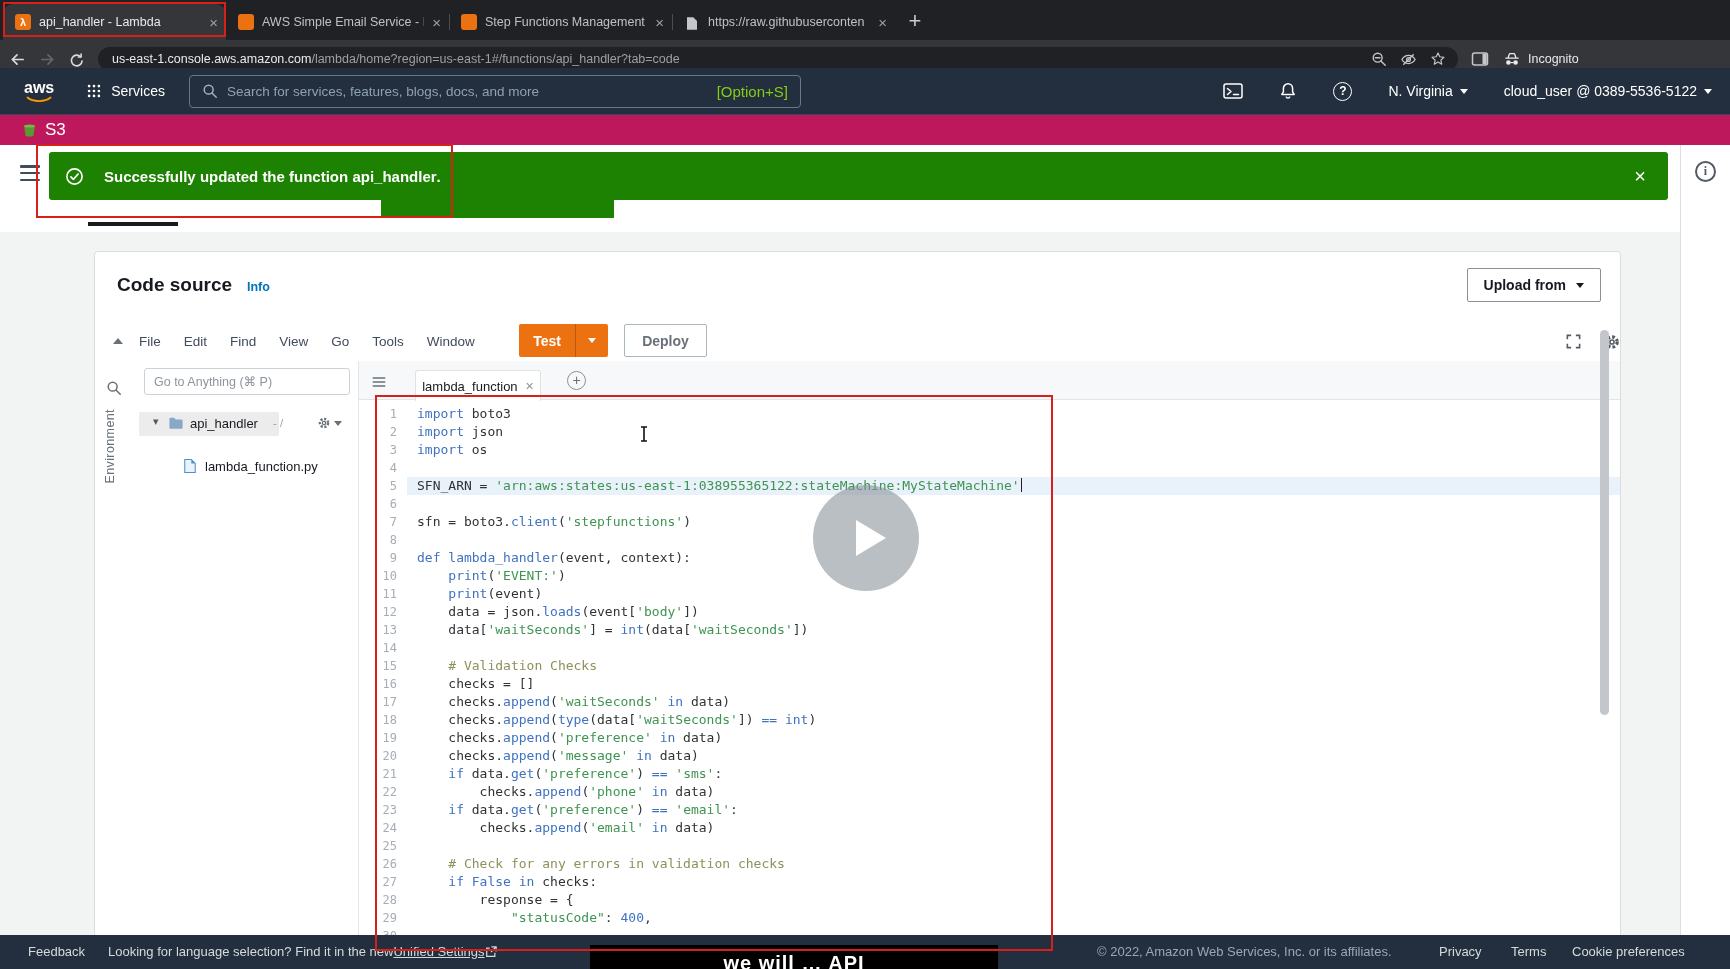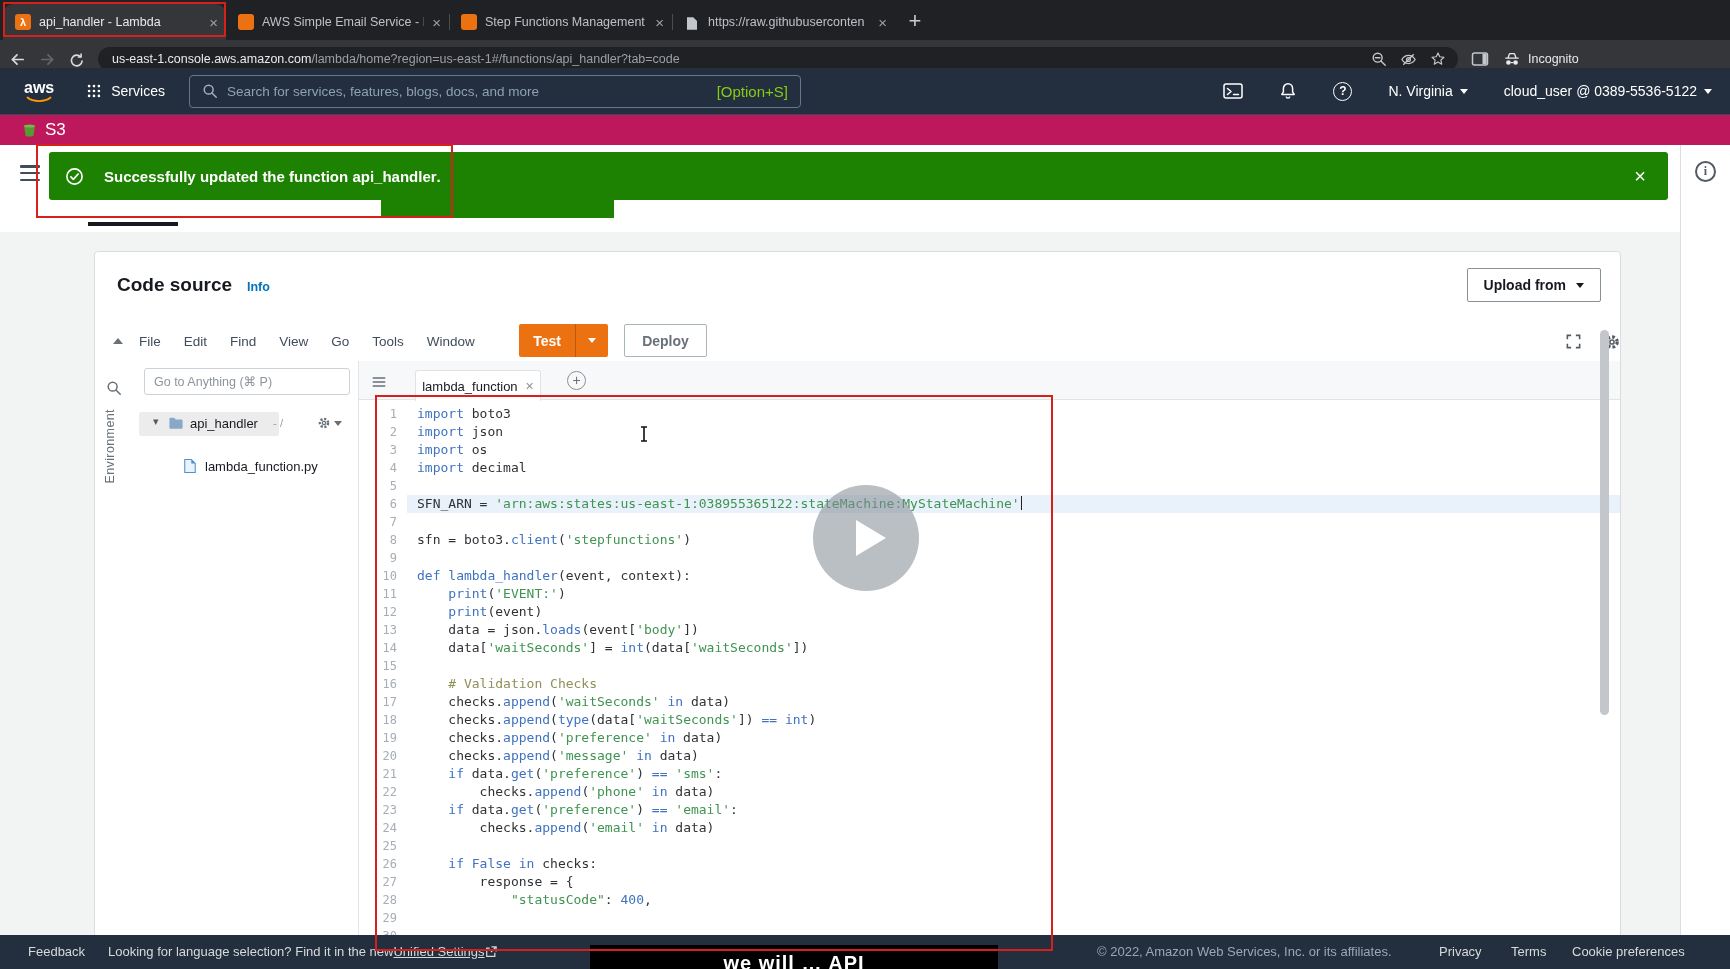--- a/index.html
+++ b/index.html
@@ -466,42 +466,43 @@
             <div class="gut-num">26</div>
             <div class="gut-num">27</div>
             <div class="gut-num">28</div>
             <div class="gut-num">29</div>
             <div class="gut-num">30</div>
           </div>
         <div class="codecol">
             <div class="code-line"><span class="tok-k">import</span><span class="tok-t"> boto3</span></div>
             <div class="code-line"><span class="tok-k">import</span><span class="tok-t"> json</span></div>
             <div class="code-line"><span class="tok-k">import</span><span class="tok-t"> os</span></div>
-            <div class="code-line"><span class="tok-k">import</span><span class="tok-t"> decimal</span></div>
             <div class="code-line"></div>
             <div class="code-line active-line"><span class="tok-t">SFN_ARN = </span><span class="tok-s">'arn:aws:states:us-east-1:038955365122:stateMachine:MyStateMachine'</span><span class="caret-i"></span></div>
             <div class="code-line"></div>
             <div class="code-line"><span class="tok-t">sfn = boto3.</span><span class="tok-f">client</span><span class="tok-t">(</span><span class="tok-s">'stepfunctions'</span><span class="tok-t">)</span></div>
             <div class="code-line"></div>
             <div class="code-line"><span class="tok-k">def</span><span class="tok-t"> </span><span class="tok-f">lambda_handler</span><span class="tok-t">(event, context):</span></div>
             <div class="code-line"><span class="tok-t">    </span><span class="tok-f">print</span><span class="tok-t">(</span><span class="tok-s">'EVENT:'</span><span class="tok-t">)</span></div>
             <div class="code-line"><span class="tok-t">    </span><span class="tok-f">print</span><span class="tok-t">(event)</span></div>
             <div class="code-line"><span class="tok-t">    data = json.</span><span class="tok-f">loads</span><span class="tok-t">(event[</span><span class="tok-s">'body'</span><span class="tok-t">])</span></div>
             <div class="code-line"><span class="tok-t">    data[</span><span class="tok-s">'waitSeconds'</span><span class="tok-t">] = </span><span class="tok-f">int</span><span class="tok-t">(data[</span><span class="tok-s">'waitSeconds'</span><span class="tok-t">])</span></div>
             <div class="code-line"></div>
             <div class="code-line"><span class="tok-t">    </span><span class="tok-c"># Validation Checks</span></div>
+            <div class="code-line"><span class="tok-t">    checks = []</span></div>
             <div class="code-line"><span class="tok-t">    checks.</span><span class="tok-f">append</span><span class="tok-t">(</span><span class="tok-s">'waitSeconds'</span><span class="tok-t"> </span><span class="tok-k">in</span><span class="tok-t"> data)</span></div>
             <div class="code-line"><span class="tok-t">    checks.</span><span class="tok-f">append</span><span class="tok-t">(</span><span class="tok-f">type</span><span class="tok-t">(data[</span><span class="tok-s">'waitSeconds'</span><span class="tok-t">]) </span><span class="tok-k">==</span><span class="tok-t"> </span><span class="tok-f">int</span><span class="tok-t">)</span></div>
             <div class="code-line"><span class="tok-t">    checks.</span><span class="tok-f">append</span><span class="tok-t">(</span><span class="tok-s">'preference'</span><span class="tok-t"> </span><span class="tok-k">in</span><span class="tok-t"> data)</span></div>
             <div class="code-line"><span class="tok-t">    checks.</span><span class="tok-f">append</span><span class="tok-t">(</span><span class="tok-s">'message'</span><span class="tok-t"> </span><span class="tok-k">in</span><span class="tok-t"> data)</span></div>
             <div class="code-line"><span class="tok-t">    </span><span class="tok-k">if</span><span class="tok-t"> data.</span><span class="tok-f">get</span><span class="tok-t">(</span><span class="tok-s">'preference'</span><span class="tok-t">) </span><span class="tok-k">==</span><span class="tok-t"> </span><span class="tok-s">'sms'</span><span class="tok-t">:</span></div>
             <div class="code-line"><span class="tok-t">        checks.</span><span class="tok-f">append</span><span class="tok-t">(</span><span class="tok-s">'phone'</span><span class="tok-t"> </span><span class="tok-k">in</span><span class="tok-t"> data)</span></div>
             <div class="code-line"><span class="tok-t">    </span><span class="tok-k">if</span><span class="tok-t"> data.</span><span class="tok-f">get</span><span class="tok-t">(</span><span class="tok-s">'preference'</span><span class="tok-t">) </span><span class="tok-k">==</span><span class="tok-t"> </span><span class="tok-s">'email'</span><span class="tok-t">:</span></div>
             <div class="code-line"><span class="tok-t">        checks.</span><span class="tok-f">append</span><span class="tok-t">(</span><span class="tok-s">'email'</span><span class="tok-t"> </span><span class="tok-k">in</span><span class="tok-t"> data)</span></div>
             <div class="code-line"></div>
+            <div class="code-line"><span class="tok-t">    </span><span class="tok-c"># Check for any errors in validation checks</span></div>
             <div class="code-line"><span class="tok-t">    </span><span class="tok-k">if</span><span class="tok-t"> </span><span class="tok-k">False</span><span class="tok-t"> </span><span class="tok-k">in</span><span class="tok-t"> checks:</span></div>
             <div class="code-line"><span class="tok-t">        response = {</span></div>
             <div class="code-line"><span class="tok-t">            </span><span class="tok-s">"statusCode"</span><span class="tok-t">: </span><span class="tok-n">400</span><span class="tok-t">,</span></div>
           </div>
       </div>
     </div>
   </div>
 
   <div class="vthumb"></div>
 

